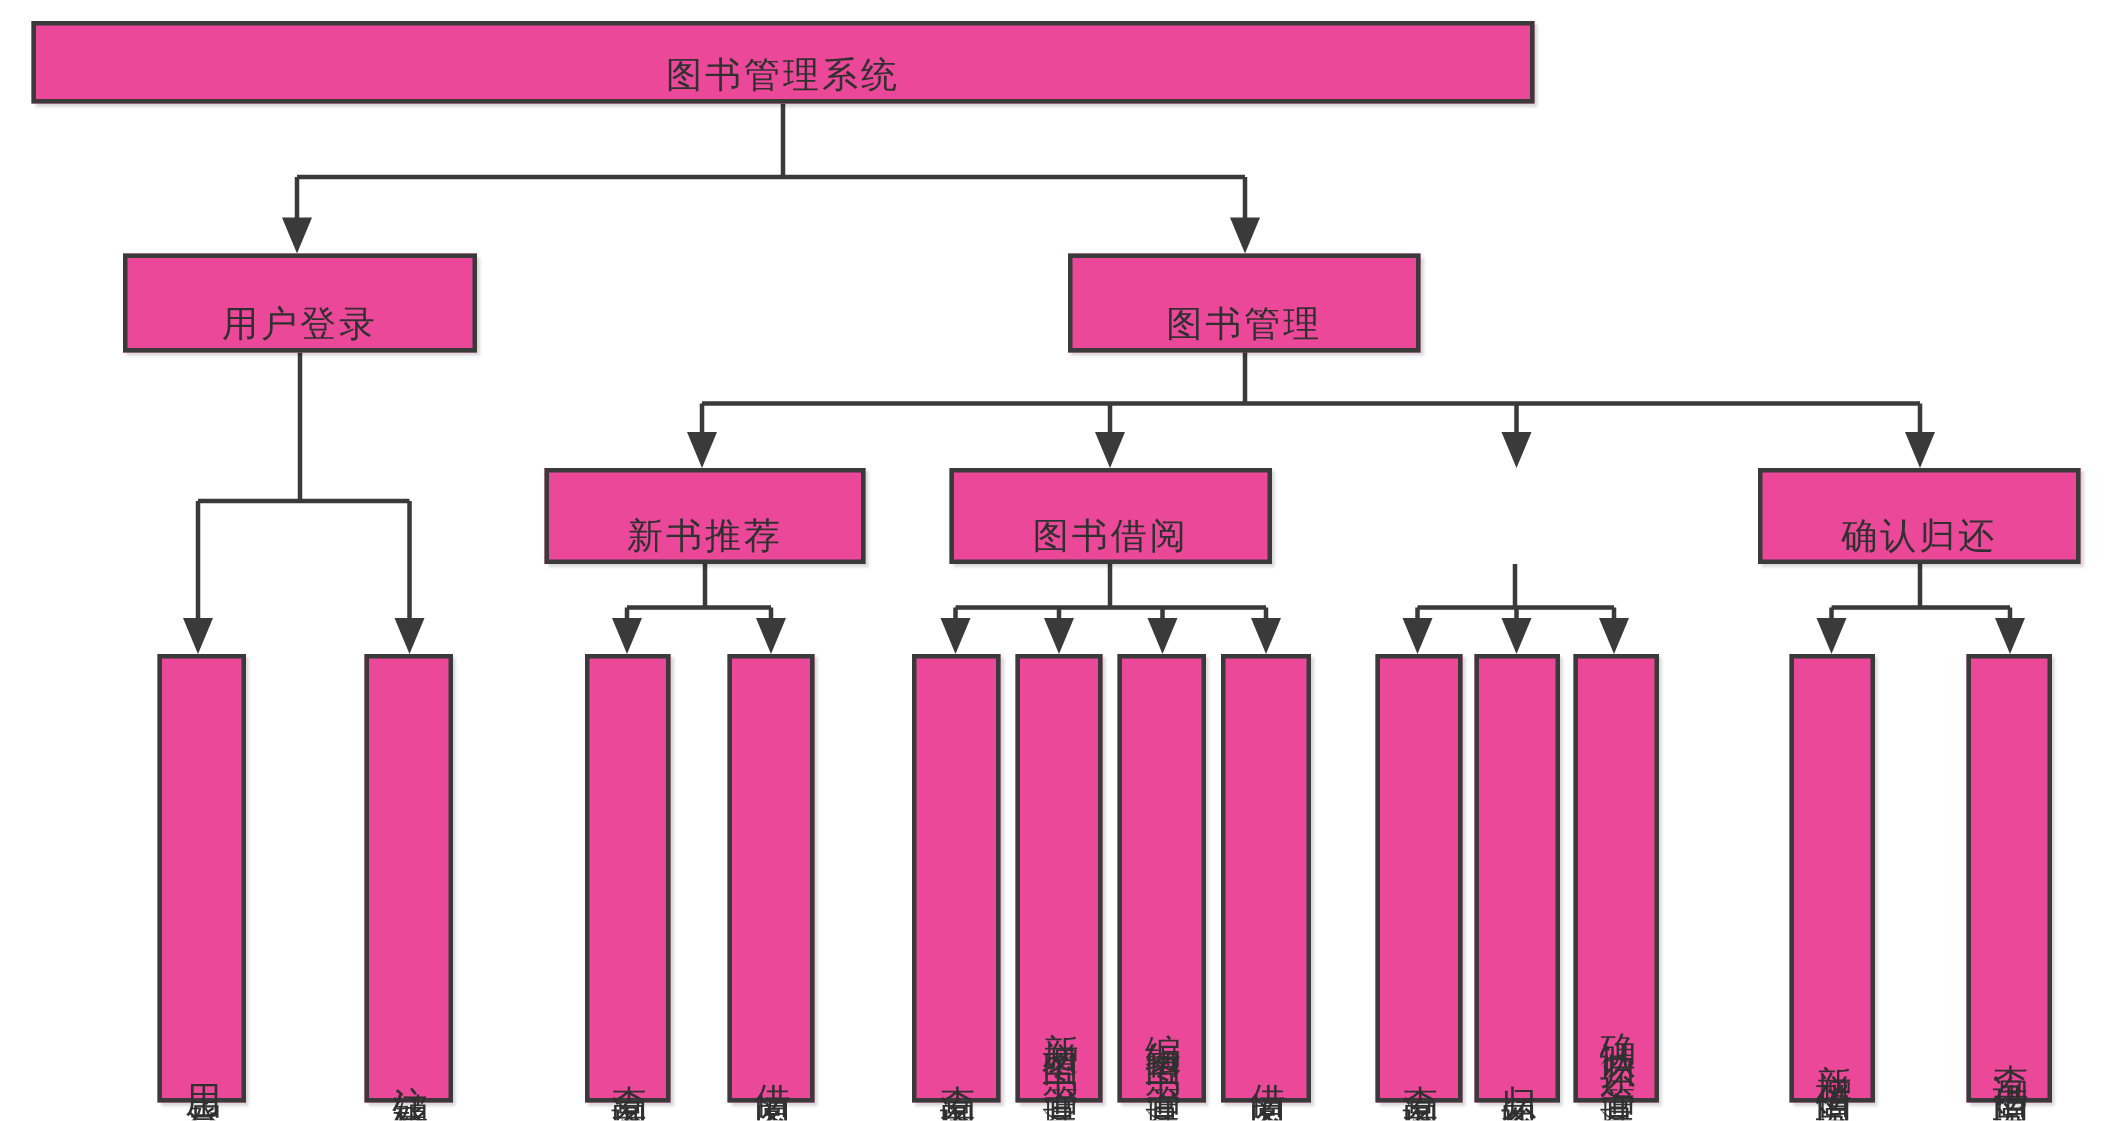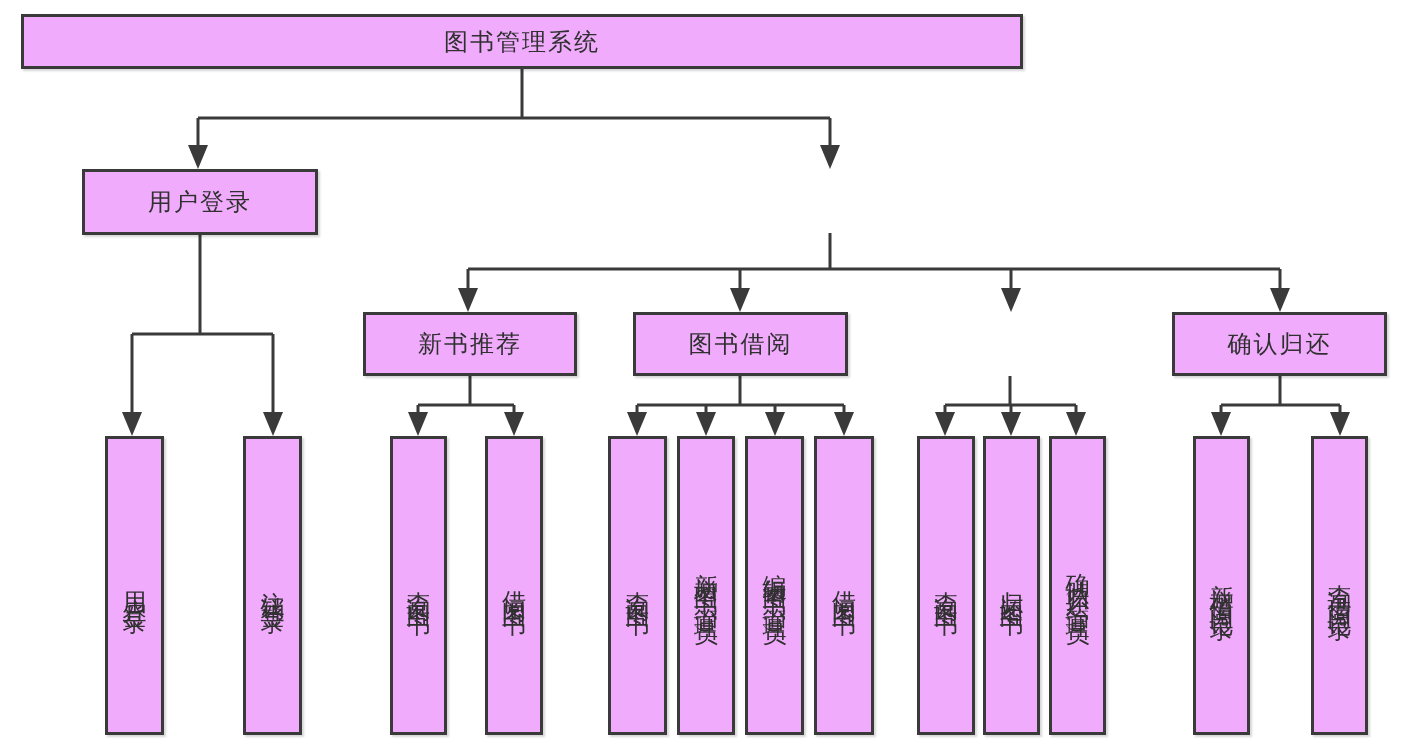--- a/index.html
+++ b/index.html
@@ -2,22 +2,22 @@
 <html><head>
 <meta charset="utf-8">
 <style>
   html,body{margin:0;padding:0;background:#ffffff;}
   .stage{
     position:relative;width:1405px;height:747px;background:#ffffff;
     font-family:"Liberation Sans","DejaVu Sans",sans-serif;overflow:hidden;
   }
   .wires{position:absolute;left:0;top:0;width:1405px;height:747px;}
   .node{
-    position:absolute;box-sizing:border-box;border:3px solid #3a3a3a;background:#f0abfc;
-    display:flex;align-items:center;justify-content:center;color:#303030;
+    position:absolute;box-sizing:border-box;border:3px solid #3a3a3a;background:#ec4899;
+    display:flex;align-items:flex-end;justify-content:center;color:#303030;
     box-shadow:2px 2px 2px rgba(0,0,0,0.16);
   }
   .node.h .lbl{font-size:24px;letter-spacing:2px;white-space:nowrap;}
   .node.v .lbl{
     writing-mode:vertical-rl;text-orientation:mixed;
     font-size:24px;letter-spacing:7px;line-height:1;white-space:nowrap;
   }
   .watermark{
     position:absolute;right:5px;top:712px;font-size:21px;letter-spacing:1px;
     color:#b9b9b9;white-space:nowrap;
@@ -68,20 +68,23 @@
     </g>
   </svg>
 
   <div class="node h" style="left:21px;top:14px;width:1002px;height:55px">
     <span class="lbl">图书管理系统</span>
   </div>
 
   <div class="node h" style="left:82px;top:169px;width:236px;height:66px">
     <span class="lbl">用户登录</span>
   </div>
+  <div class="node h" style="left:712px;top:169px;width:235px;height:66px">
+    <span class="lbl">图书管理</span>
+  </div>
 
   <div class="node h" style="left:363px;top:312px;width:214px;height:64px">
     <span class="lbl">新书推荐</span>
   </div>
   <div class="node h" style="left:633px;top:312px;width:215px;height:64px">
     <span class="lbl">图书借阅</span>
   </div>
   <div class="node h" style="left:1172px;top:312px;width:215px;height:64px">
     <span class="lbl">确认归还</span>
   </div>

